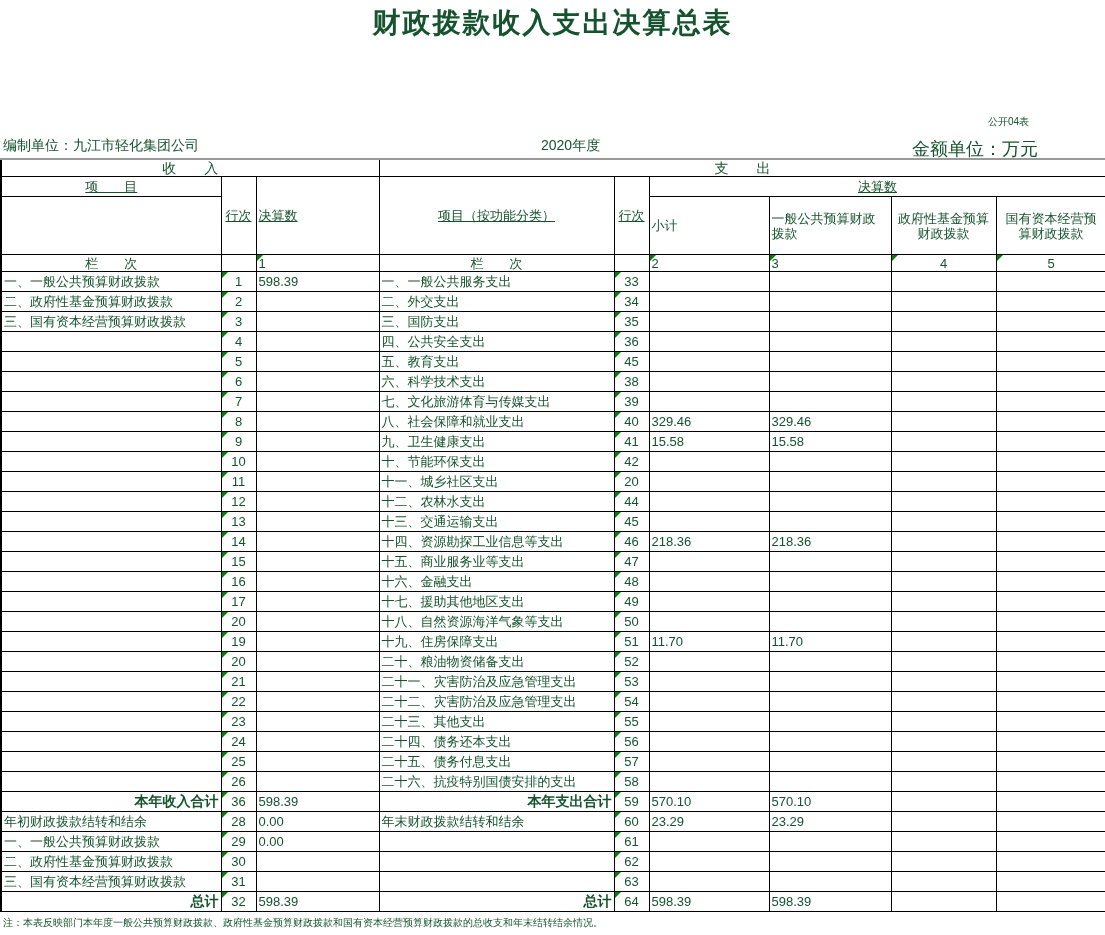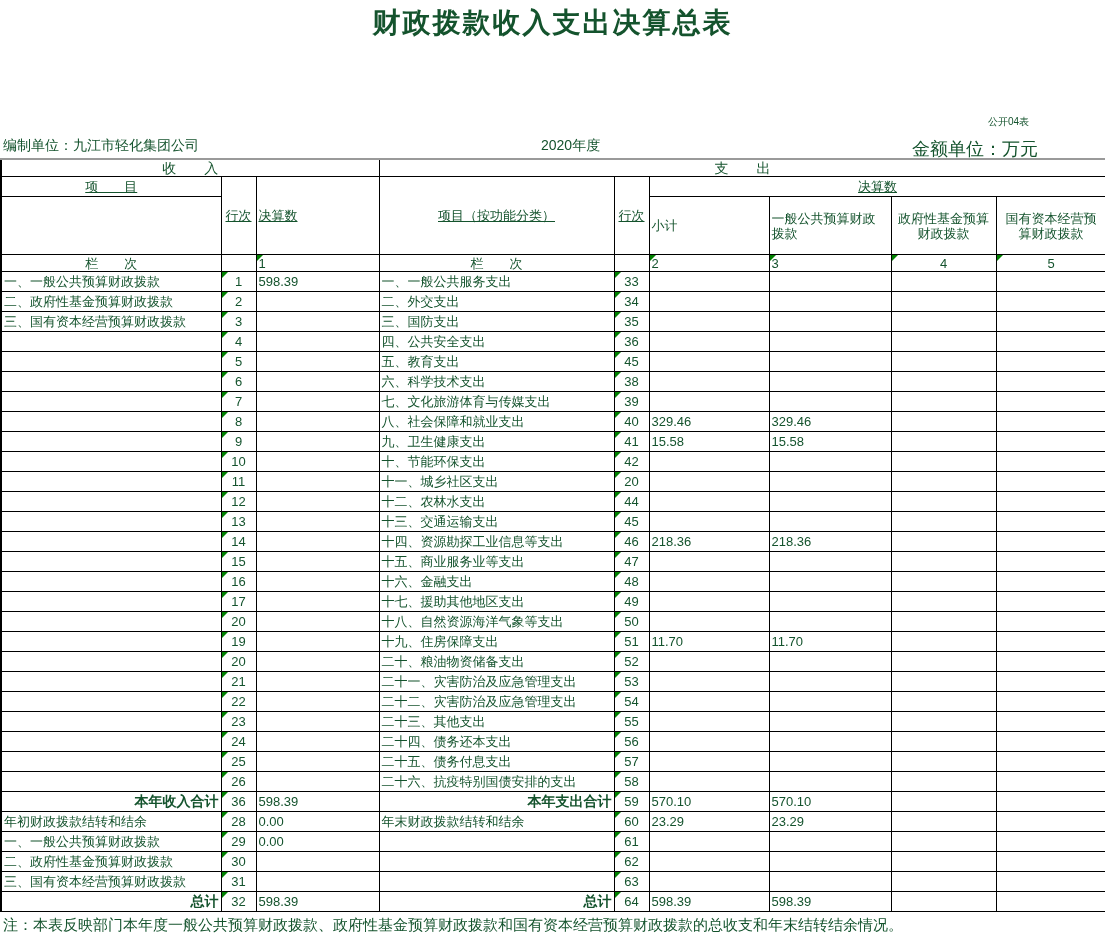--- a/index.html
+++ b/index.html
@@ -35,21 +35,21 @@
   .pre{white-space:pre-line !important;}
   td.item{text-align:left;}
   td.total{text-align:right;font-weight:bold;font-size:14px;}
   td.line{text-align:center;}
   td.num{text-align:left;}
   .corner{
     position:absolute;top:0;left:0;width:0;height:0;
     border-top:6px solid #008000;border-right:6px solid transparent;
     display:block;
   }
-  .note{position:absolute;top:916px;left:3px;font-size:15px;}
+  .note{position:absolute;top:916px;left:3px;font-size:10px;}
 </style>
 </head>
 <body>
 
 <div class="page">
 
   <div class="title">财政拨款收入支出决算总表</div>
   <div class="table-code">公开04表</div>
   <div class="meta-left">编制单位：九江市轻化集团公司</div>
   <div class="meta-center">2020年度</div>

